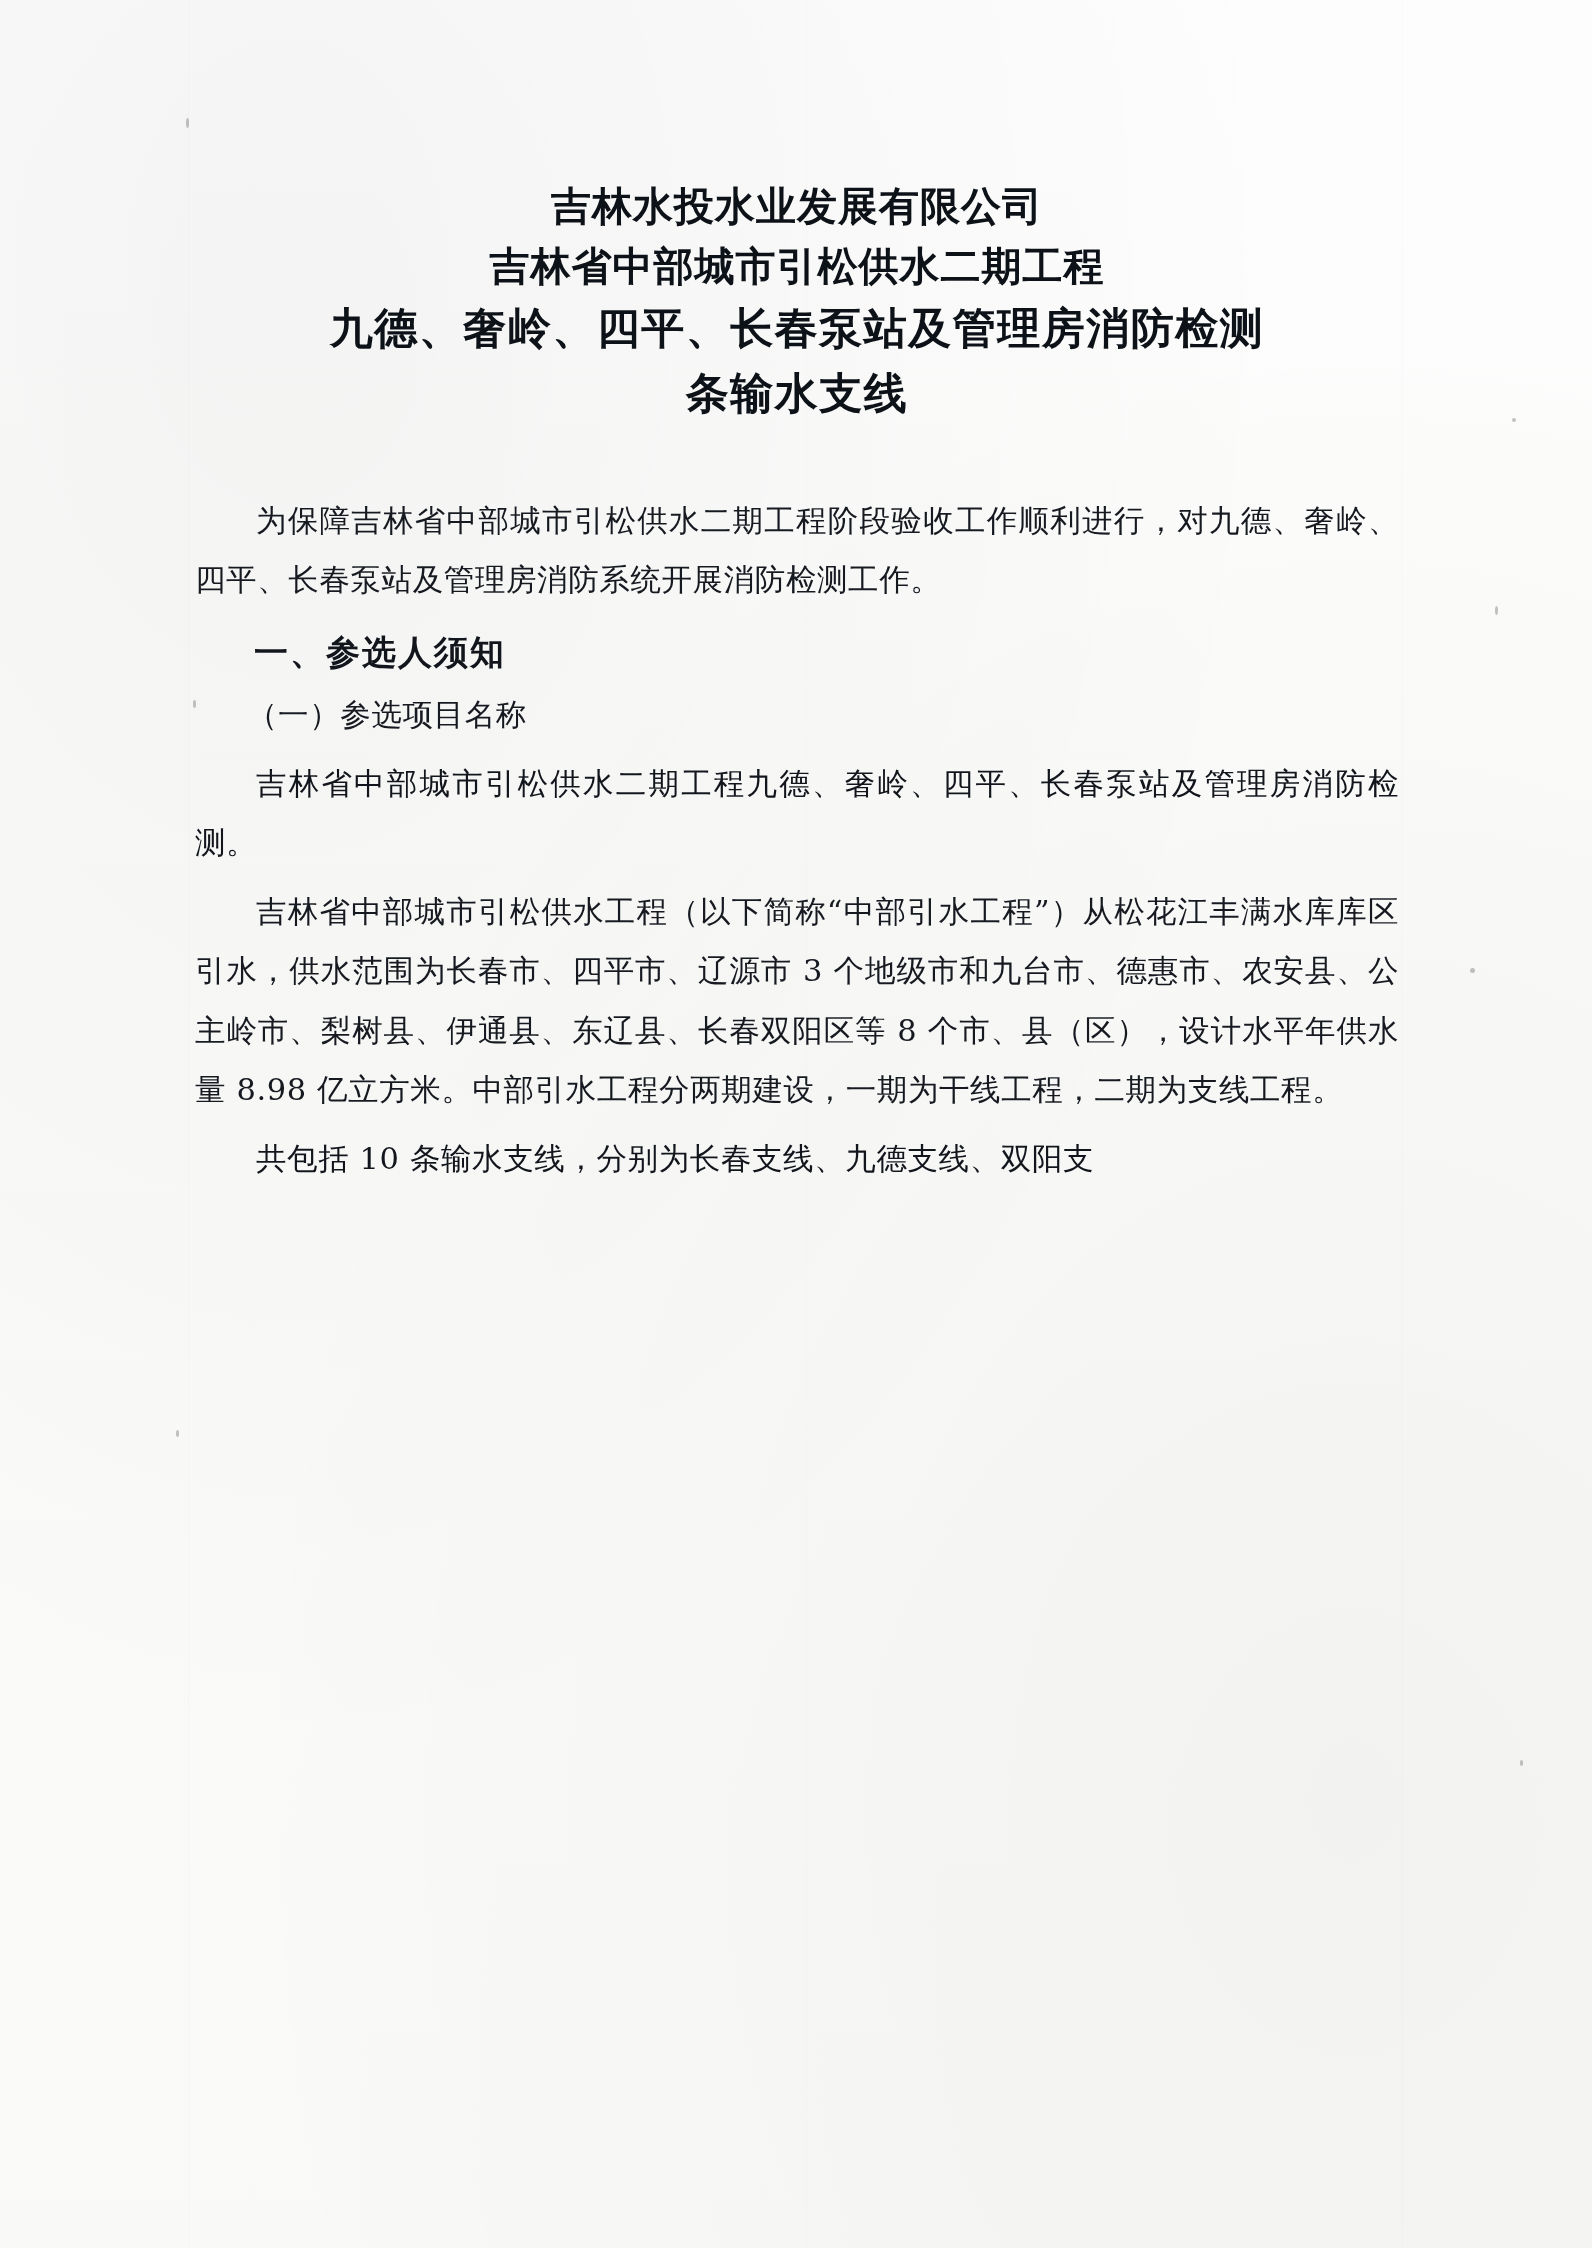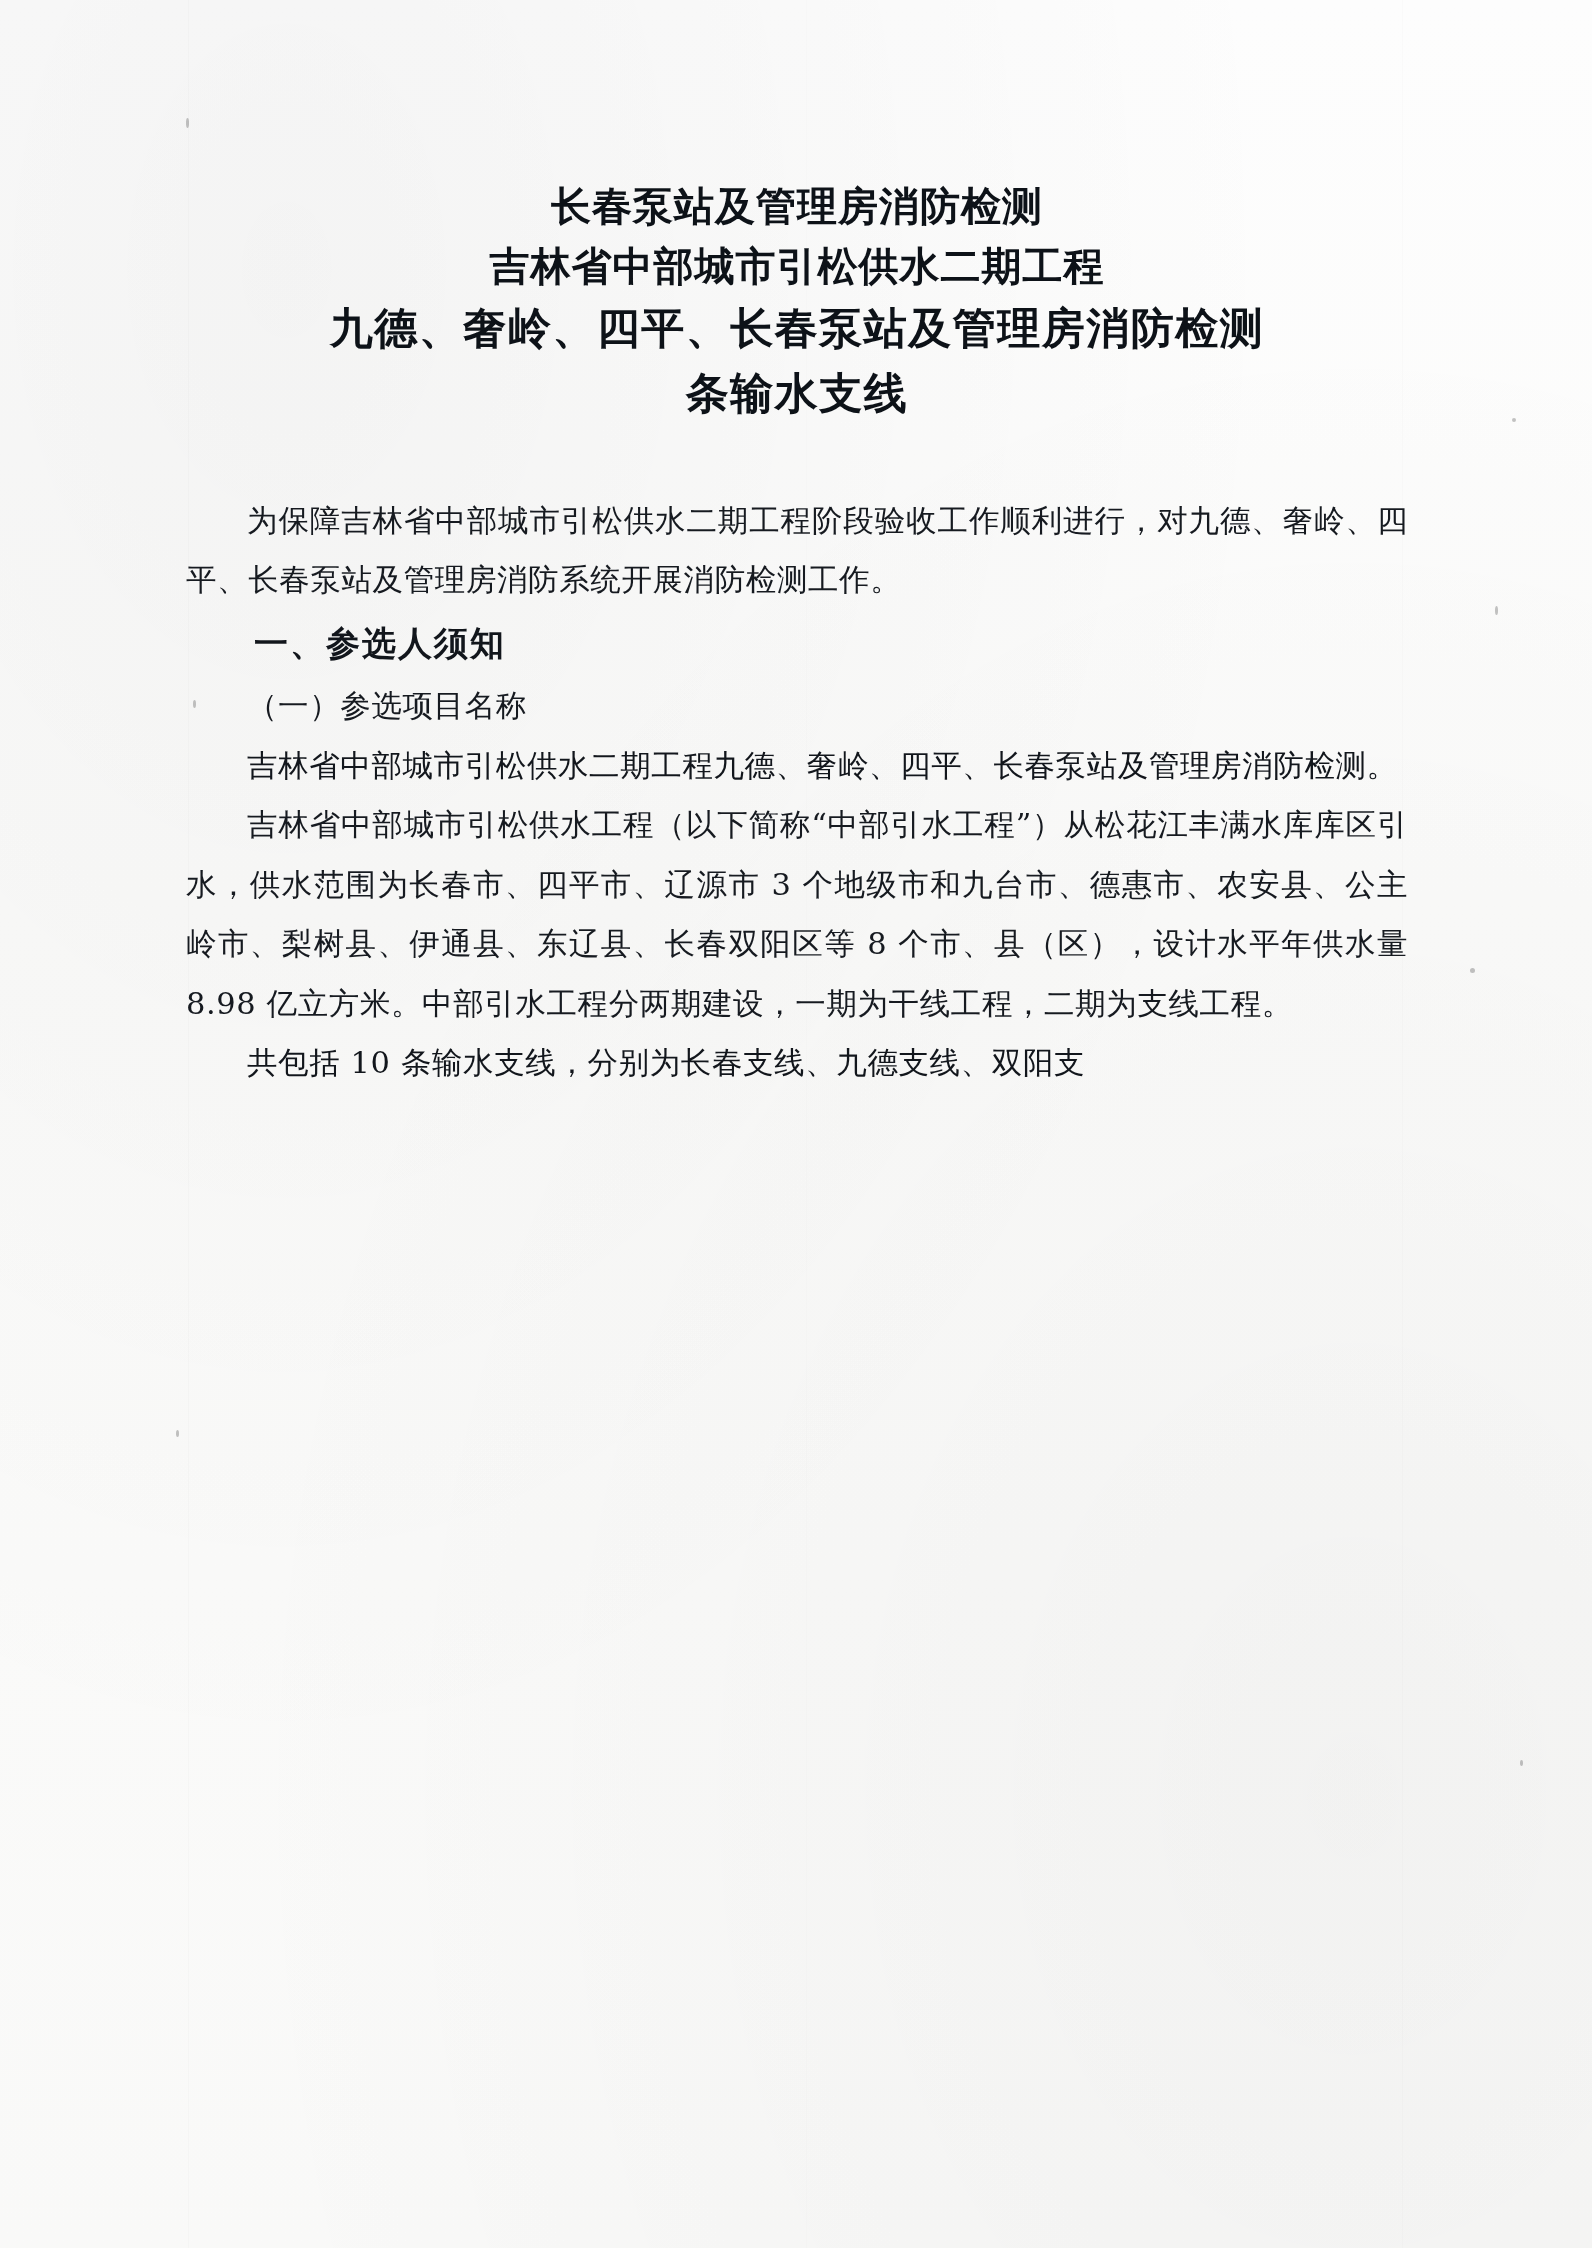--- a/index.html
+++ b/index.html
@@ -78,21 +78,21 @@
   .body-block {
     margin-top: 66px;
     font-size: 30.5px;
     line-height: 1.95;
     letter-spacing: 0.6px;
     text-align: justify;
     text-justify: inter-ideograph;
   }
 
   p.para {
-    margin: 0;
+    margin: 9px;
     text-indent: 2em;
   }
 
   p.heading {
     margin: 0;
     text-indent: 2em;
     font-family: "DejaVu Sans", "Liberation Sans", sans-serif;
     font-weight: 700;
     letter-spacing: 2px;
     font-size: 34px;
@@ -117,21 +117,21 @@
   <div class="speck" style="left:1512px;top:418px;width:4px;height:4px;"></div>
   <div class="speck" style="left:1495px;top:606px;width:3px;height:9px;"></div>
   <div class="speck" style="left:193px;top:700px;width:3px;height:8px;"></div>
   <div class="speck" style="left:1470px;top:968px;width:5px;height:5px;"></div>
   <div class="speck" style="left:176px;top:1430px;width:3px;height:7px;"></div>
   <div class="speck" style="left:1520px;top:1760px;width:3px;height:6px;"></div>
 
   <div class="content">
 
     <div class="doc-title">
-      <span class="tline">长春泵站及管理房消防检测</span>
+      <span class="tline">吉林水投水业发展有限公司</span>
       <span class="tline">吉林省中部城市引松供水二期工程</span>
       <span class="tline big">九德、奢岭、四平、长春泵站及管理房消防检测</span>
       <span class="tline big">条输水支线</span>
     </div>
 
     <div class="body-block">
       <p class="para">为保障吉林省中部城市引松供水二期工程阶段验收工作顺利进行，对九德、奢岭、四平、长春泵站及管理房消防系统开展消防检测工作。</p>
       <p class="heading">一、参选人须知</p>
       <p class="sub">（一）参选项目名称</p>
       <p class="para">吉林省中部城市引松供水二期工程九德、奢岭、四平、长春泵站及管理房消防检测。</p>

